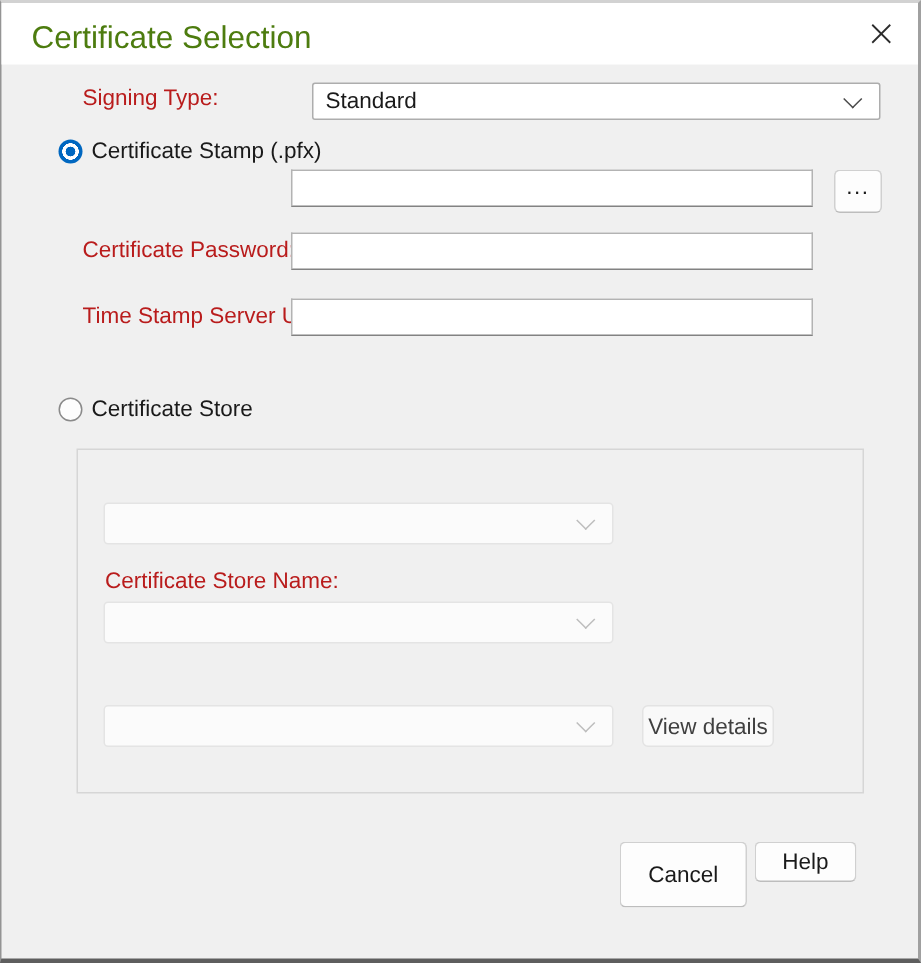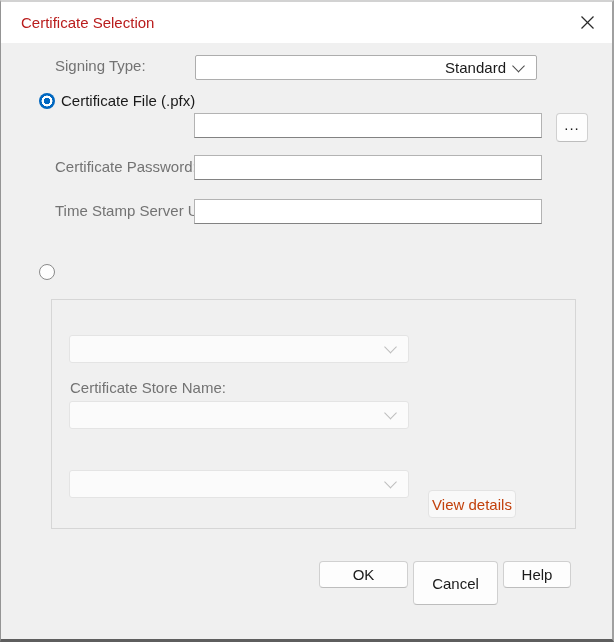--- a/index.html
+++ b/index.html
@@ -6,25 +6,25 @@
   body{width:614px;height:642px;overflow:hidden;
        font-family:"Liberation Sans","DejaVu Sans",sans-serif;
        -webkit-font-smoothing:antialiased;}
   .window{position:relative;width:614px;height:642px;box-sizing:border-box;
           background:#f0f0f0;
           border-top:2px solid #d2d2d2;
           border-left:1px solid #949494;
           border-right:2px solid #a0a0a0;
           border-bottom:3px solid #5e5e5e;}
   .titlebar{position:absolute;left:0;top:0;width:100%;height:41px;background:#ffffff;}
-  .title{position:absolute;left:20px;top:12px;font-size:15px;color:#b91c1c;}
+  .title{position:absolute;left:20px;top:12px;font-size:21px;color:#4d7c0f;}
   .close-btn{position:absolute;right:8px;top:5px;width:34px;height:30px;border:none;
              background:transparent;display:flex;align-items:center;justify-content:center;
              cursor:pointer;padding:0;}
-  .lbl{position:absolute;font-size:15px;color:#737373;white-space:nowrap;line-height:18px;}
+  .lbl{position:absolute;font-size:15px;color:#b91c1c;white-space:nowrap;line-height:18px;}
   .txt{position:absolute;box-sizing:border-box;background:#ffffff;
        border:1px solid #b3b3b3;border-bottom-color:#828282;
        font-family:inherit;font-size:15px;color:#1a1a1a;padding:0 8px;outline:none;}
   .combo{position:absolute;box-sizing:border-box;background:#ffffff;
          border:1px solid #adadad;border-radius:2px;display:flex;align-items:center;
          padding:0 30px 0 8px;cursor:default;}
   .combo-value{font-size:15px;color:#1a1a1a;overflow:hidden;white-space:nowrap;}
   .chev{position:absolute;right:13px;top:50%;width:8px;height:8px;
         border-right:1.5px solid #4a4a4a;border-bottom:1.5px solid #4a4a4a;
         transform:translateY(-72%) rotate(45deg);}
@@ -35,60 +35,61 @@
   .radio-dot.checked{background:radial-gradient(circle at 50% 50%,
         #0067c0 0 3.2px,#ffffff 3.4px 5.4px,#0067c0 5.6px 8px);}
   .radio-dot.unchecked{background:#fdfdfd;border:1px solid #8a8a8a;}
   .radio-text{font-size:15px;color:#1a1a1a;margin-left:6px;white-space:nowrap;}
   .groupbox{position:absolute;left:50px;top:297px;width:525px;height:230px;
             box-sizing:border-box;border:1px solid #d6d6d6;background:transparent;}
   .btn{position:absolute;box-sizing:border-box;background:#fdfdfd;
        border:1px solid #d0d0d0;border-bottom-color:#bdbdbd;border-radius:4px;
        font-family:inherit;font-size:15px;color:#1a1a1a;
        display:flex;align-items:center;justify-content:center;cursor:pointer;padding:0;}
-  .btn.disabled{background:#f9f9f9;border-color:#e3e3e3;color:#c2410c;cursor:default;margin-top:20px;}
+  .btn.disabled{background:#f9f9f9;border-color:#e3e3e3;color:#404040;cursor:default;}
   .browse{letter-spacing:1px;padding-bottom:6px;font-size:15px;}
 </style>
 </head>
 <body>
 
 <div class="window">
 
   <div class="titlebar">
     <span class="title">Certificate Selection</span>
     <button class="close-btn">
       <svg width="15" height="15" viewBox="0 0 15 15">
         <line x1="1.5" y1="1.5" x2="13.5" y2="13.5" stroke="#2b2b2b" stroke-width="1.2"></line>
         <line x1="13.5" y1="1.5" x2="1.5" y2="13.5" stroke="#2b2b2b" stroke-width="1.2"></line>
       </svg>
     </button>
   </div>
 
   <span class="lbl" style="left:54px;top:55px;">Signing Type:</span>
-  <div class="combo" style="left:194px;top:53px;width:342px;height:25px;justify-content:flex-end;">
+  <div class="combo" style="left:207px;top:53px;width:379px;height:25px;">
     <span class="combo-value">Standard</span>
     <span class="chev"></span>
   </div>
 
   <div class="radio-row" style="left:38px;top:90px;">
     <span class="radio-dot checked"></span>
-    <span class="radio-text">Certificate File (.pfx)</span>
+    <span class="radio-text">Certificate Stamp (.pfx)</span>
   </div>
 
   <input class="txt" style="left: 193px; top: 111px; width: 348px; height: 25px;" value="">
   <button class="btn browse" style="left:555px;top:111px;width:32px;height:29px;">...</button>
 
   <span class="lbl" style="left:54px;top:156px;">Certificate Password:</span>
   <input class="txt" style="left: 193px; top: 153px; width: 348px; height: 25px;" value="">
 
   <span class="lbl" style="left:54px;top:200px;">Time Stamp Server URL:</span>
   <input class="txt" style="left: 193px; top: 197px; width: 348px; height: 25px;" value="">
 
   <div class="radio-row" style="left:38px;top:262px;">
     <span class="radio-dot unchecked"></span>
+    <span class="radio-text">Certificate Store</span>
   </div>
 
   <div class="groupbox"></div>
 
   <div class="combo disabled" style="left:68px;top:333px;width:340px;height:28px;">
     <span class="combo-value"></span>
     <span class="chev"></span>
   </div>
 
   <span class="lbl" style="left:69px;top:377px;">Certificate Store Name:</span>
@@ -96,17 +97,16 @@
     <span class="combo-value"></span>
     <span class="chev"></span>
   </div>
 
   <div class="combo disabled" style="left:68px;top:468px;width:340px;height:28px;">
     <span class="combo-value"></span>
     <span class="chev"></span>
   </div>
   <button class="btn disabled" style="left:427px;top:468px;width:88px;height:28px;">View details</button>
 
-  <button class="btn" style="left:318px;top:559px;width:89px;height:27px;">OK</button>
   <button class="btn" style="left:412px;top:559px;width:85px;height:44px;">Cancel</button>
   <button class="btn" style="left:502px;top:559px;width:68px;height:27px;">Help</button>
 
 </div>
 
 </body></html>

